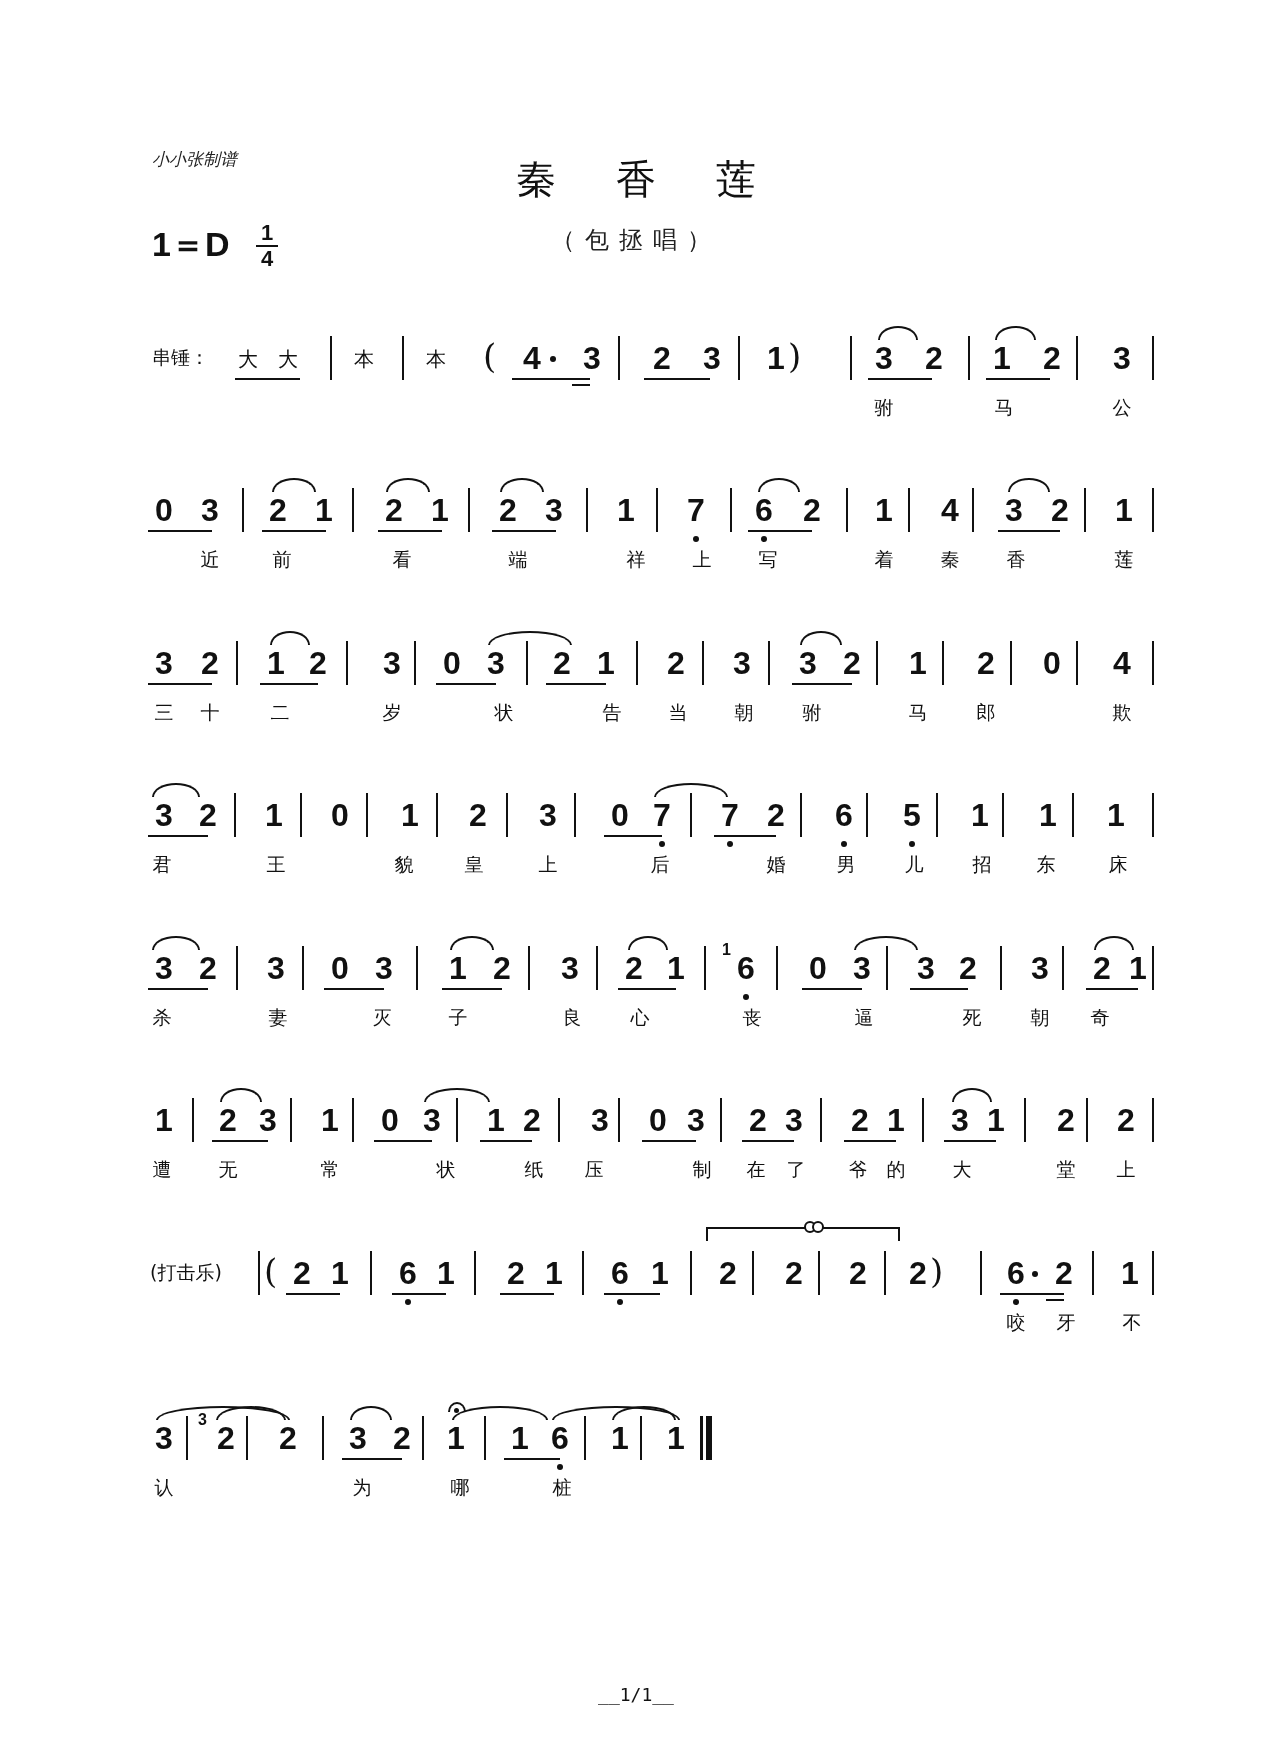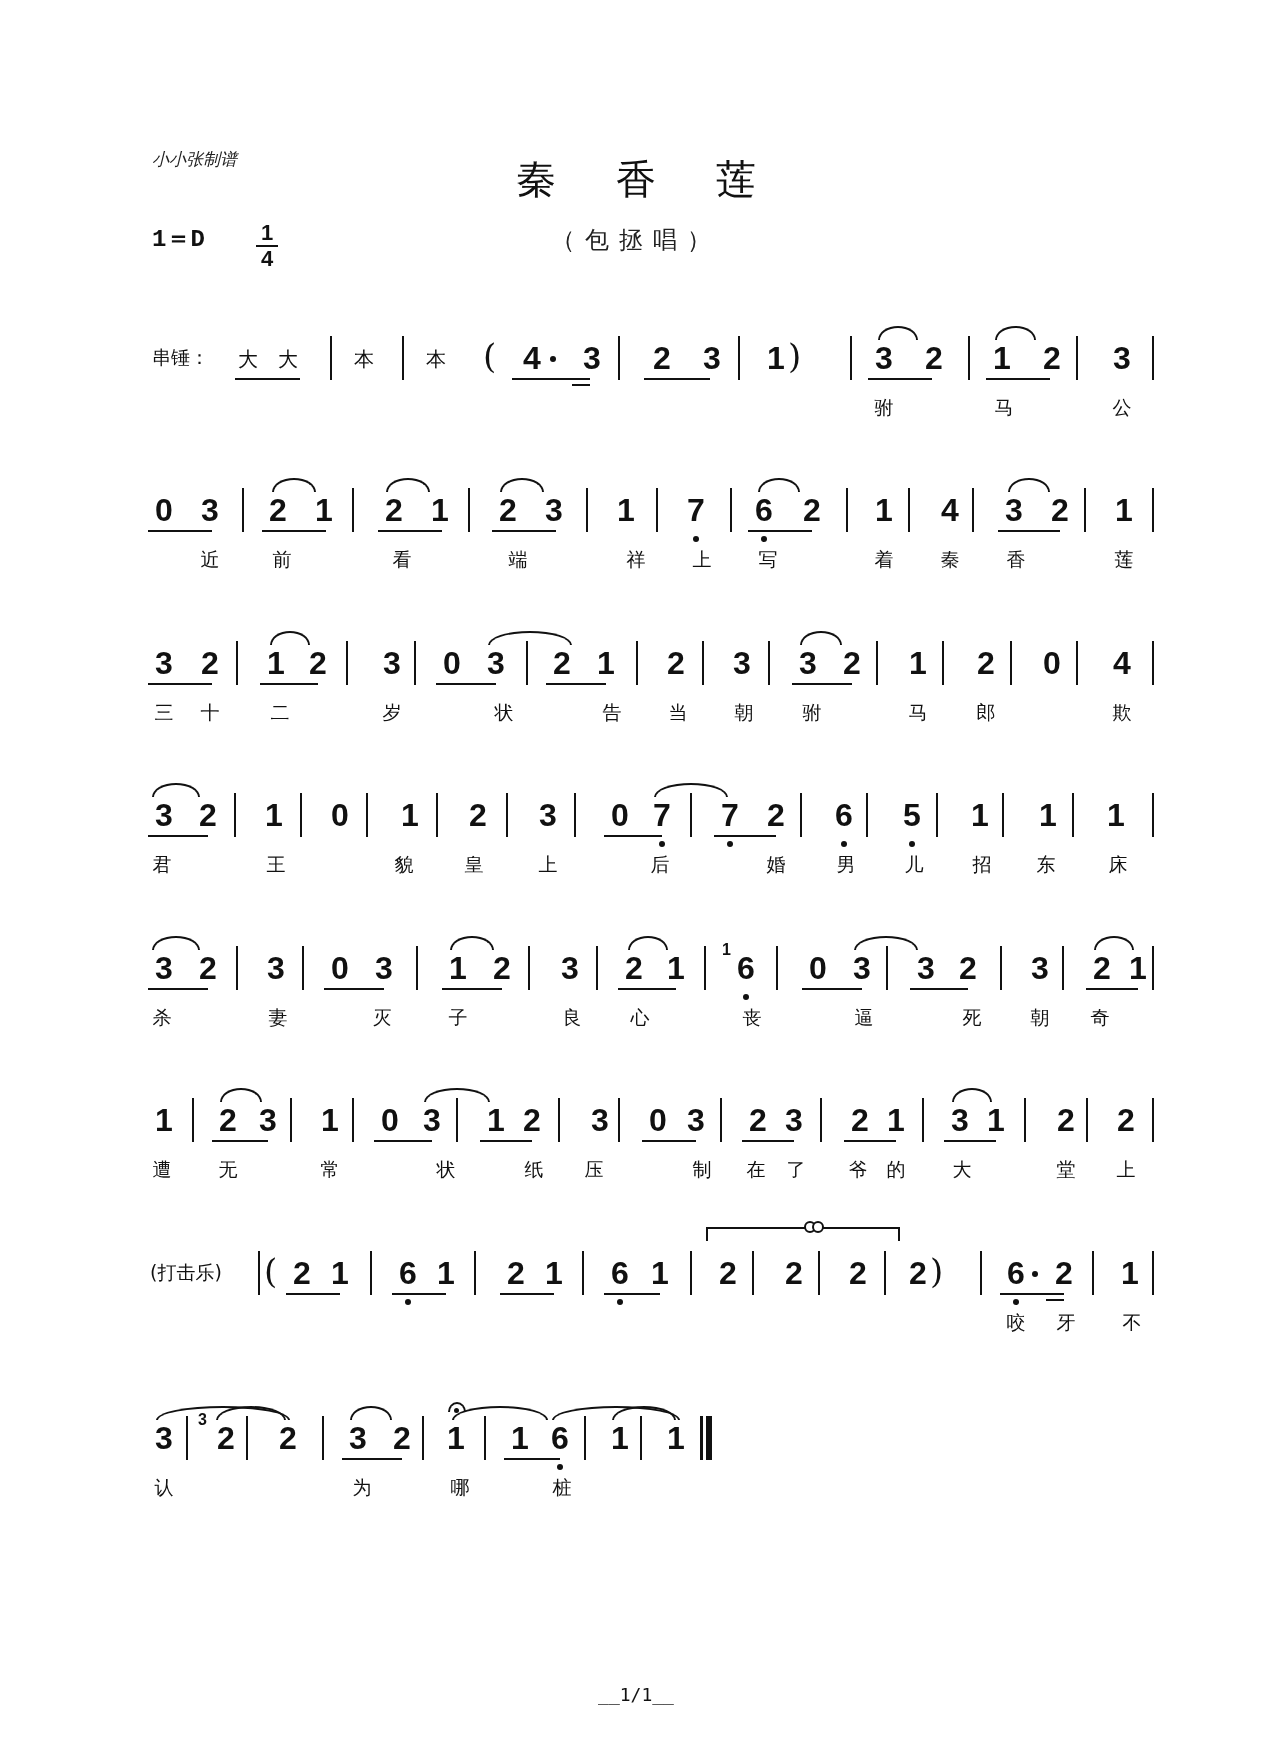--- a/index.html
+++ b/index.html
@@ -1,21 +1,21 @@
 <!DOCTYPE html>
 <html><head>
 <meta charset="utf-8">
 <style>
   html, body { margin:0; padding:0; background:#ffffff; }
   body { width:1272px; height:1752px; position:relative; overflow:hidden; color:#111; font-family:"DejaVu Sans", sans-serif; }
   .abs { position:absolute; }
   .credit { left:152px; top:148px; font-size:17px; font-style:italic; font-family:"DejaVu Serif", serif; color:#222; }
   .title { left:0; width:1272px; top:152px; text-align:center; font-size:40px; letter-spacing:60px; text-indent:60px; font-family:"DejaVu Sans", sans-serif; }
   .subtitle { left:0; width:1272px; top:224px; text-align:center; font-size:24px; letter-spacing:10px; font-family:"DejaVu Serif", serif; color:#222; }
-  .key { left:152px; top:222px; font-size:24px; font-weight:bold; font-family:Liberation Mono, monospace; }
+  .key { left:152px; top:222px; font-size:34px; font-weight:bold; font-family:Liberation Sans, sans-serif; }
   .tsig { left:256px; top:222px; width:22px; text-align:center; font-weight:bold; font-family:"Liberation Sans", sans-serif; font-size:22px; line-height:22px; }
   .tsig .line { border-top:2px solid #111; margin:1px 0; }
 
   .row { position:absolute; left:0; width:1272px; height:120px; }
   .bar { position:absolute; width:2px; height:44px; background:#111; }
   .bar.fin1 { width:3px; }
   .bar.fin2 { width:6px; }
   .note { position:absolute; font-family:"Liberation Sans", sans-serif; font-weight:bold; font-size:32px; line-height:36px; width:24px; text-align:center; }
   .paren { position:absolute; font-family:"DejaVu Serif", serif; font-size:34px; line-height:36px; }
   .uline { position:absolute; height:2px; background:#111; }

